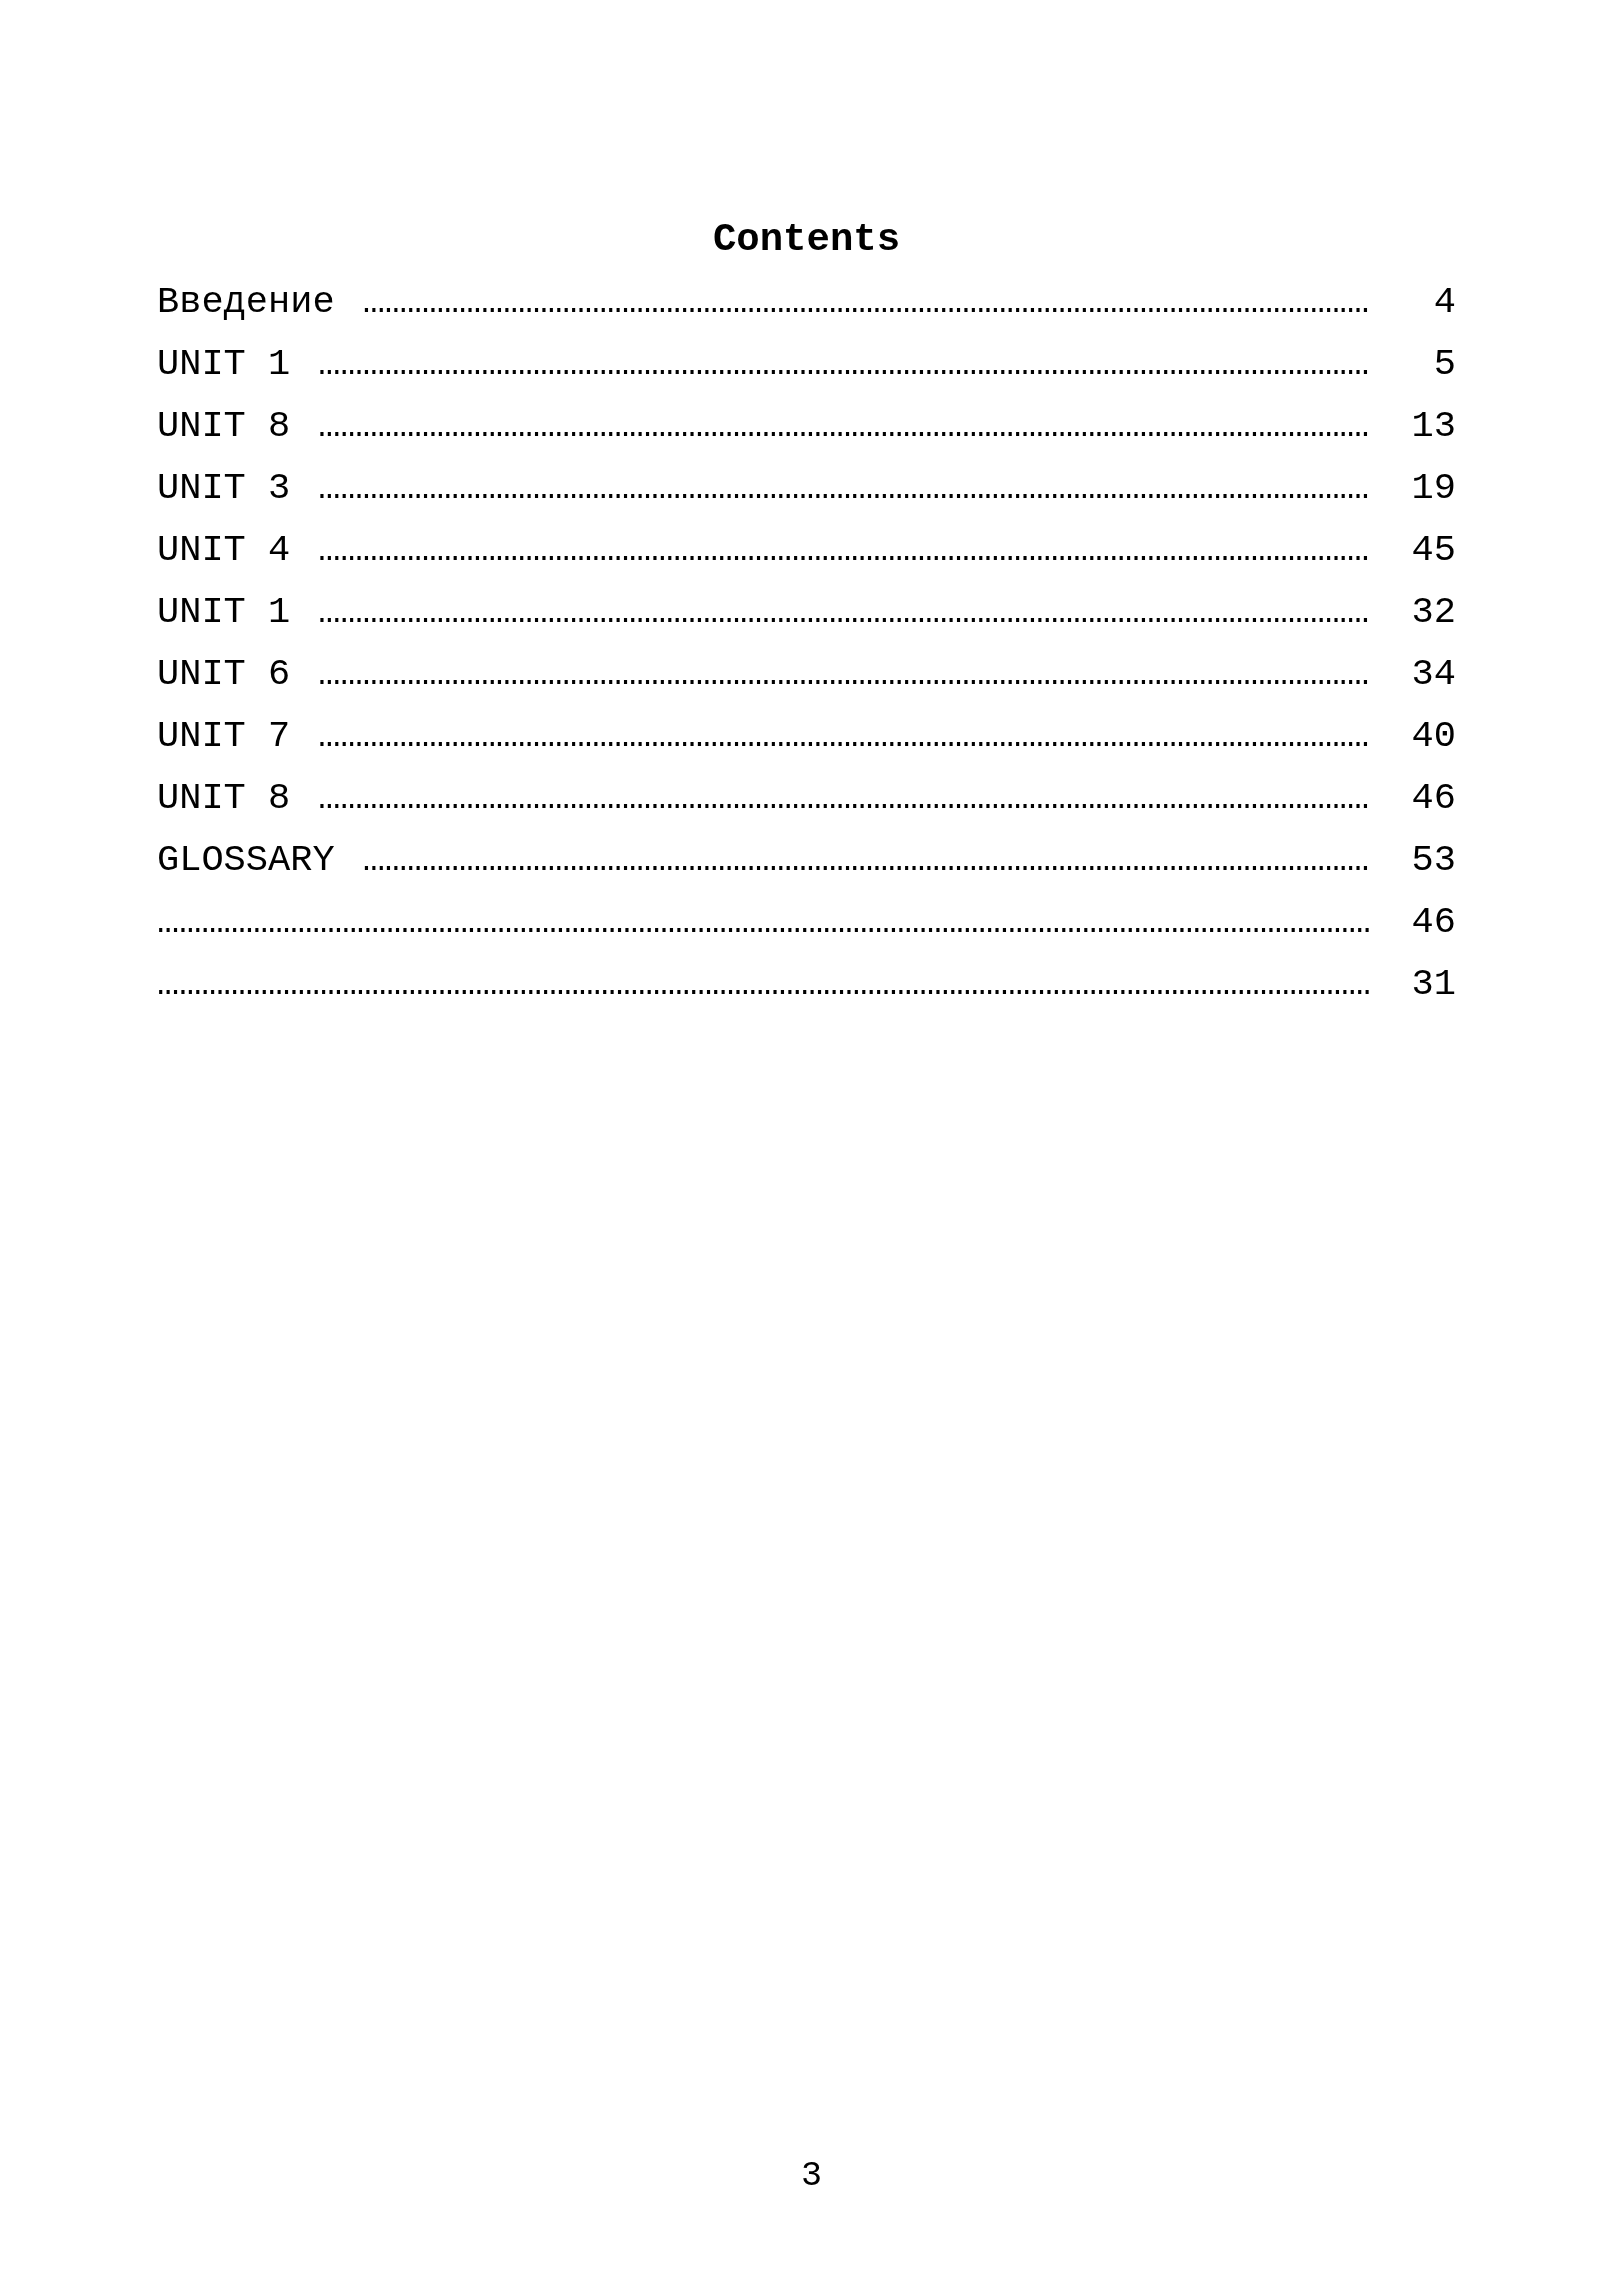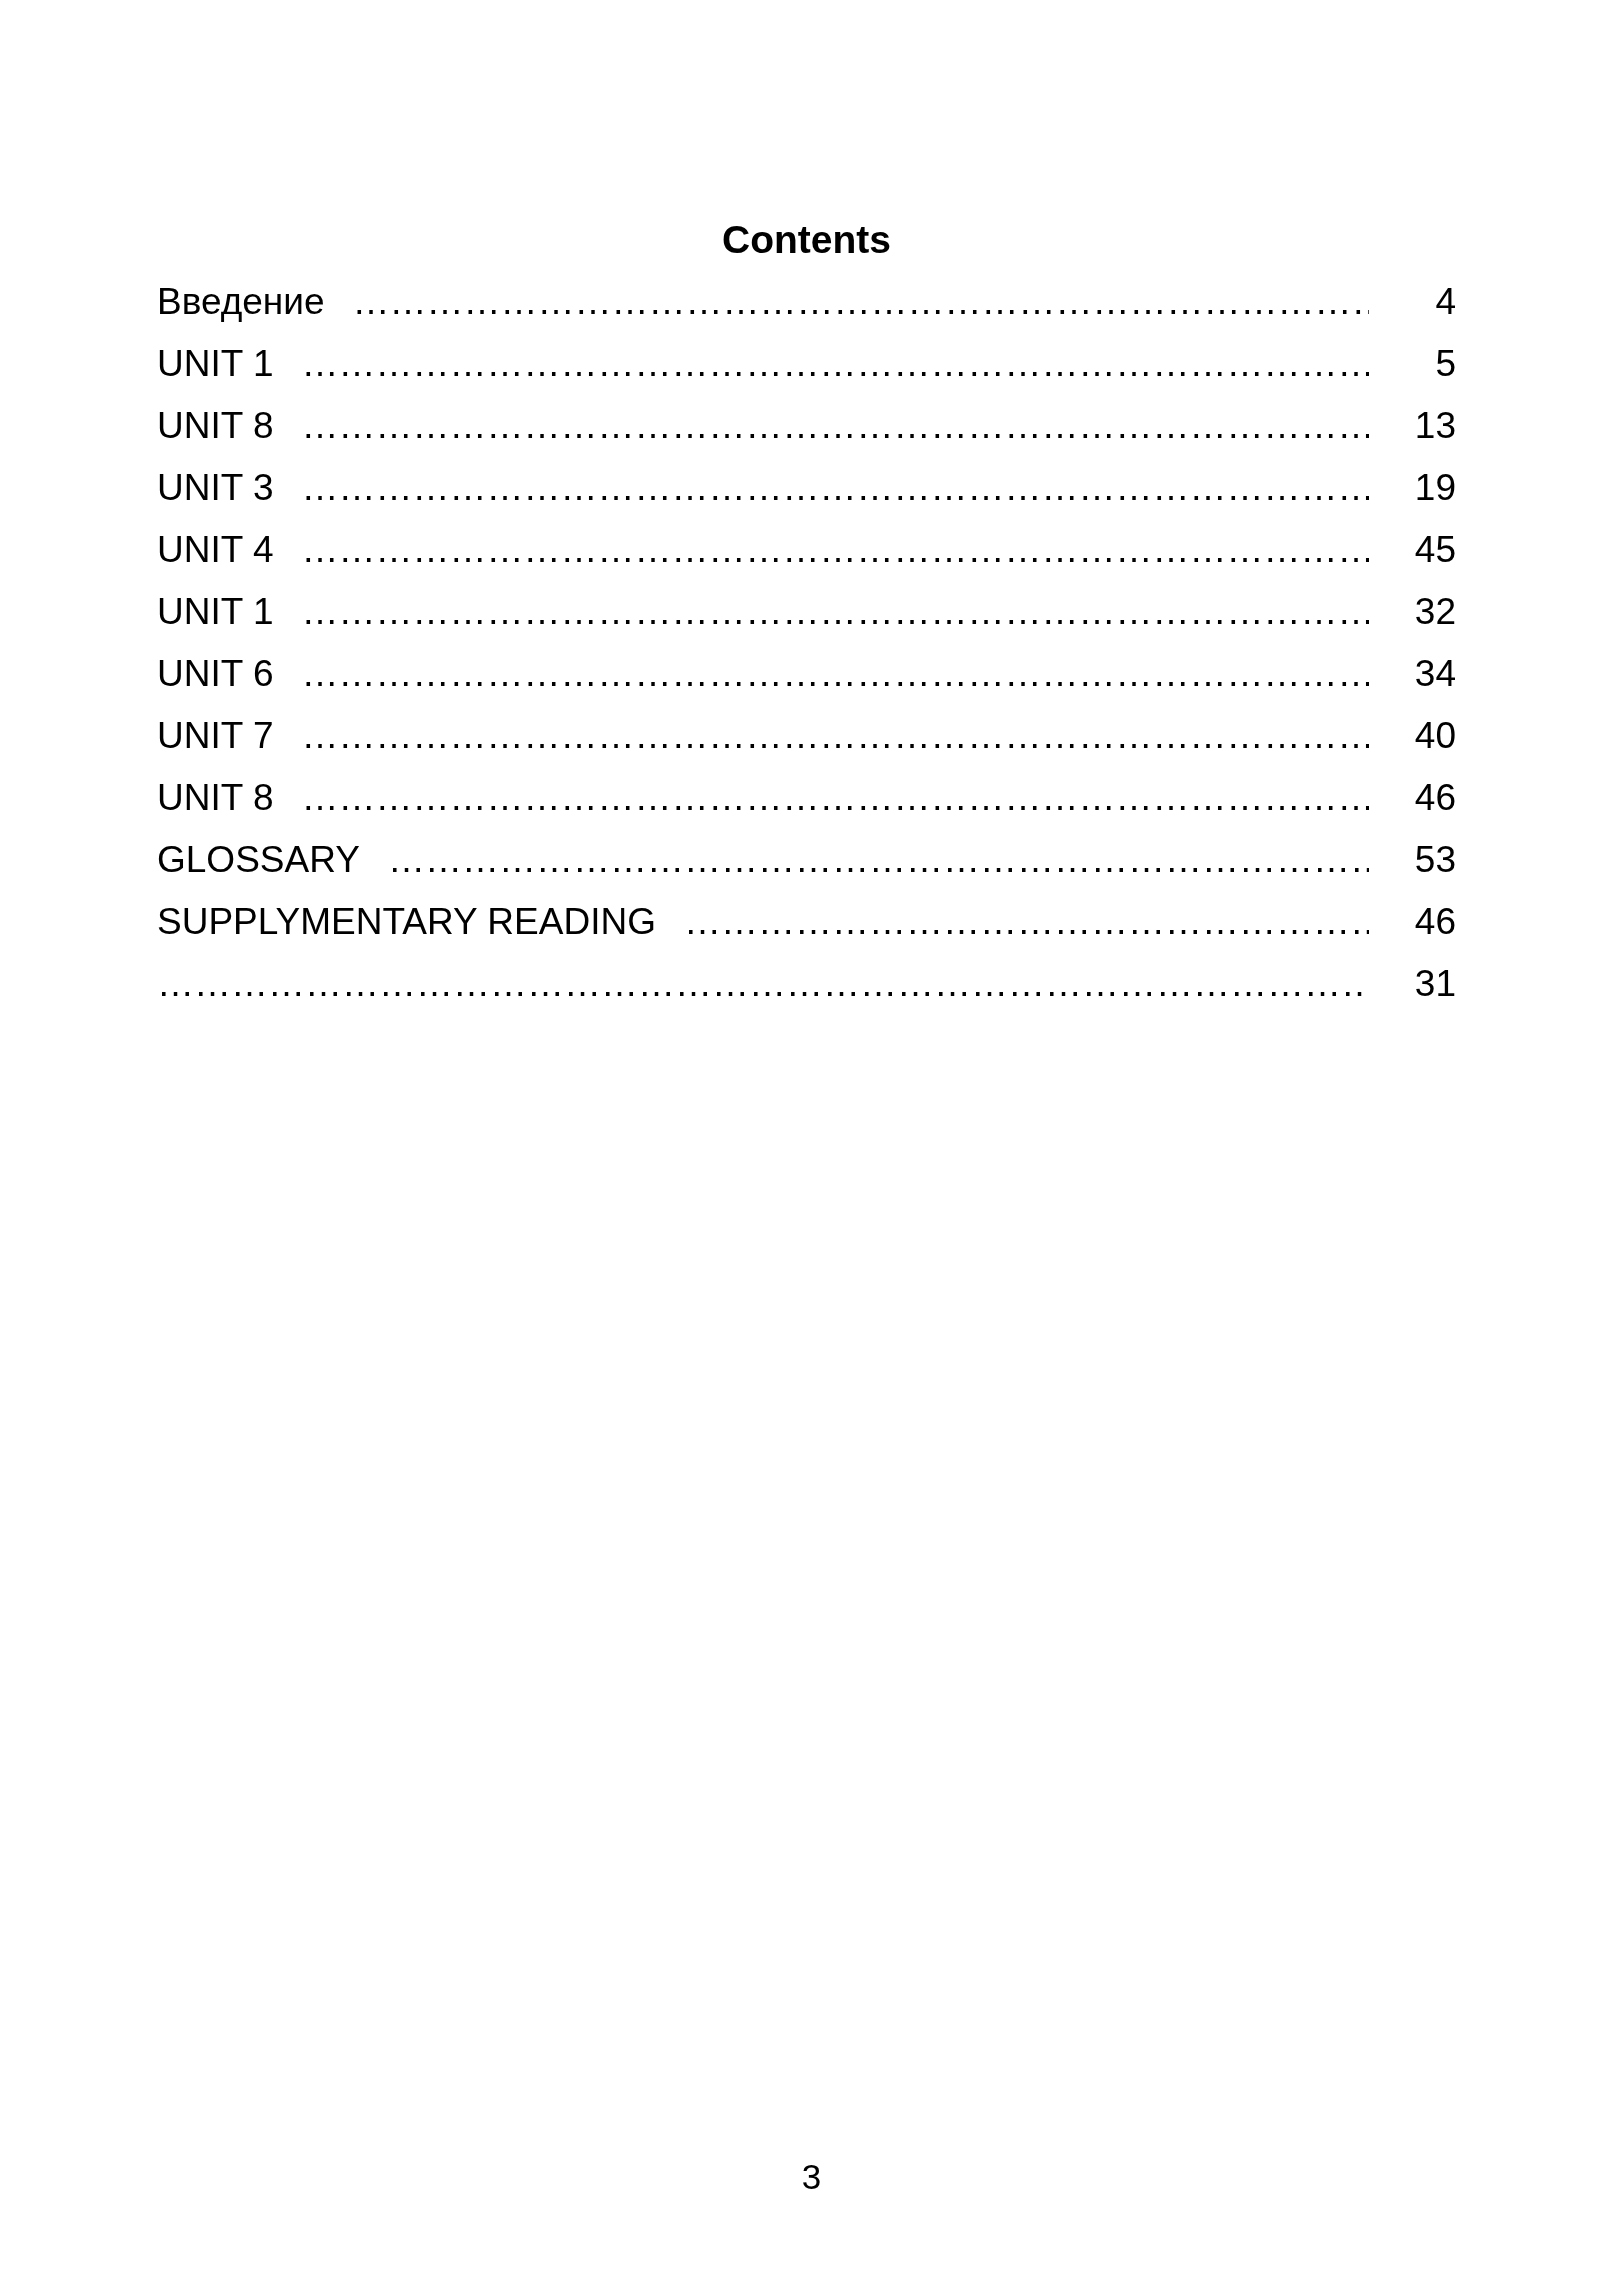--- a/index.html
+++ b/index.html
@@ -6,21 +6,21 @@
     margin: 0;
     padding: 0;
     background: #ffffff;
   }
   .page {
     position: relative;
     width: 1623px;
     height: 2295px;
     background: #ffffff;
     color: #000000;
-    font-family: Liberation Sans, sans-serif;
+    font-family: Liberation Mono, monospace;
     overflow: hidden;
   }
   .content {
     position: absolute;
     left: 157px;
     right: 167px;
     top: 209px;
   }
   .doc-title {
     font-size: 39px;
@@ -116,21 +116,20 @@
           <span class="toc-label">UNIT 8</span>
           <span class="toc-leader">……………………………………………………………………………………………………………………………………………………………………………………………………………………</span>
           <span class="toc-page">46</span>
         </div>
         <div class="toc-row">
           <span class="toc-label">GLOSSARY</span>
           <span class="toc-leader">……………………………………………………………………………………………………………………………………………………………………………………………………………………</span>
           <span class="toc-page">53</span>
         </div>
         <div class="toc-row">
-          <span class="toc-label">SUPPLYMENTARY READING</span>
           <span class="toc-leader">……………………………………………………………………………………………………………………………………………………………………………………………………………………</span>
           <span class="toc-page">46</span>
         </div>
         <div class="toc-row">
           <span class="toc-leader">……………………………………………………………………………………………………………………………………………………………………………………………………………………</span>
           <span class="toc-page">31</span>
         </div>
       </div>
   </div>
   <div class="page-footer">3</div>

